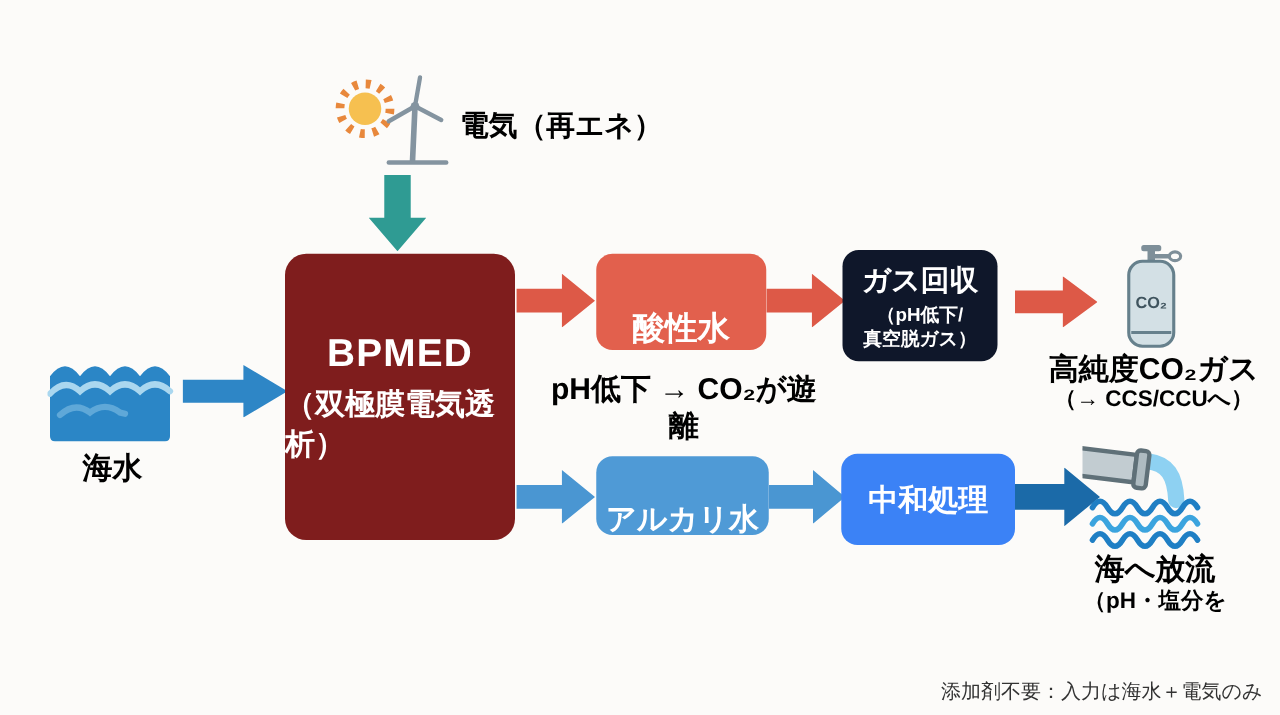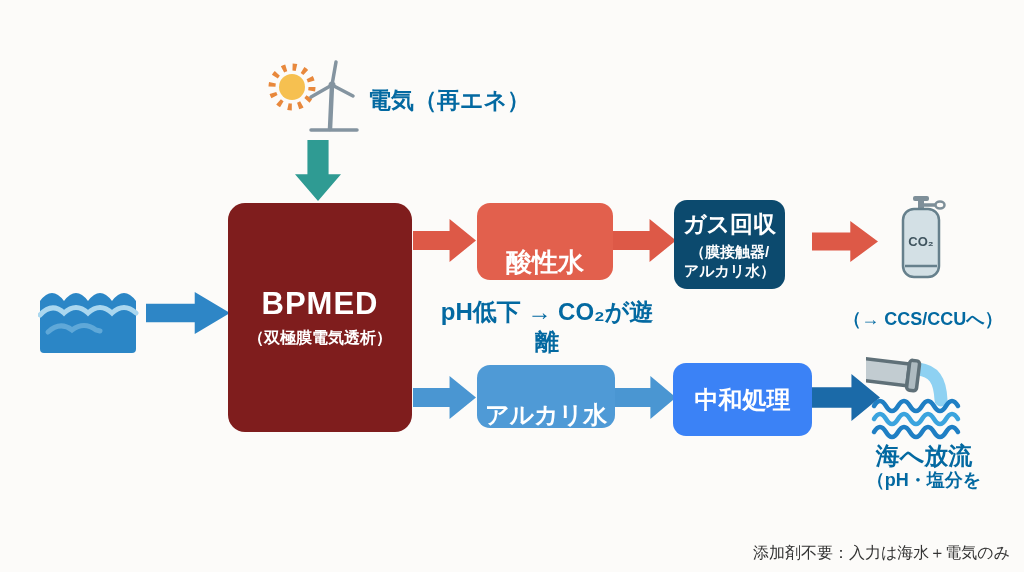--- a/index.html
+++ b/index.html
@@ -7,21 +7,21 @@
     font-family:"Liberation Sans","DejaVu Sans",sans-serif;
     background:#e9e9e9;
   }
   .canvas{
     position:relative;
     width:1024px;height:572px;
     background:#fcfbf9;
     overflow:hidden;
   }
   .abs{position:absolute;}
-  .label{color:#0369a1;font-weight:bold;line-height:1.25;}
+  .label{color:#000000;font-weight:bold;line-height:1.25;}
   .center{text-align:center;}
   .box{
     position:absolute;
     border-radius:13px;
     display:flex;flex-direction:column;
     align-items:center;justify-content:center;
     color:#fff;font-weight:bold;
   }
   .arrow-right{
     position:absolute;
@@ -59,58 +59,60 @@
 
   <div class="arrow-down" style="left: 295px; top: 140px; width: 46px; height: 61px; background: rgb(47, 155, 147);"></div>
 
   <div class="abs" style="left:38px;top:283px;width:104px;height:72px;">
     <svg width="104" height="72" viewBox="0 0 104 72">
       <path d="M2,18 Q14,2 26,18 Q38,2 50,18 Q62,2 74,18 Q86,2 98,18 L98,66 Q98,70 94,70 L6,70 Q2,70 2,66 Z" fill="#2b86c6"></path>
       <path d="M2,32 Q14,19 26,30 Q38,19 50,30 Q62,19 74,30 Q86,19 98,30" fill="none" stroke="#aad7ef" stroke-width="5" stroke-linecap="round"></path>
       <path d="M10,49 Q22,38 34,47 Q46,38 58,47 L62,48" fill="none" stroke="#5fa8d8" stroke-width="5" stroke-linecap="round"></path>
     </svg>
   </div>
+  <div class="abs label center" style="left:28px;top:360px;width:124px;font-size:24px;">海水</div>
 
   <div class="arrow-right" style="left: 146px; top: 292px; width: 84px; height: 42px; background: rgb(46, 134, 198);"></div>
 
   <div class="box" style="left: 228px; top: 203px; width: 184px; height: 229px; border-radius: 17px; background: #7f1d1d;">
     <div style="font-size:31px;letter-spacing:1px;">BPMED</div>
-    <div style="font-size:16px;margin-top:6px;">（双極膜電気透析）</div>
+    <div style="font-size:24px;margin-top:6px;">（双極膜電気透析）</div>
   </div>
 
   <div class="arrow-right" style="left: 413px; top: 219px; width: 63px; height: 43px; background: rgb(221, 89, 71);"></div>
 
   <div class="box" style="left: 477px; top: 203px; width: 136px; height: 77px; background: rgb(226, 96, 77); justify-content: flex-end;">
     <div style="font-size:26px;">酸性水</div>
   </div>
 
   <div class="abs label center" style="left:437px;top:297px;width:220px;font-size:24px;">pH低下 → CO₂が遊離</div>
 
   <div class="arrow-right" style="left: 613px; top: 219px; width: 63px; height: 43px; background: rgb(221, 89, 71);"></div>
 
-  <div class="box" style="left: 674px; top: 200px; width: 111px; height: 89px; background: #0c4a6e;">
+  <div class="box" style="left: 674px; top: 200px; width: 124px; height: 89px; background: #0f172a;">
     <div style="font-size:23px;">ガス回収</div>
-    <div style="font-size:15px;margin-top:3px;">（膜接触器/</div>
-    <div style="font-size:15px;">アルカリ水）</div>
+    <div style="font-size:15px;margin-top:3px;">（pH低下/</div>
+    <div style="font-size:15px;">真空脱ガス）</div>
   </div>
 
   <div class="arrow-right" style="left: 812px; top: 221px; width: 66px; height: 41px; background: rgb(221, 89, 71);"></div>
 
   <div class="abs" style="left:893px;top:196px;width:56px;height:84px;">
     <svg width="56" height="84" viewBox="0 0 56 84">
       <rect x="20" y="0" width="16" height="5" rx="2" fill="#7e8f99"></rect>
       <rect x="25" y="4" width="6" height="9" fill="#7e8f99"></rect>
       <path d="M31,9 L43,9" stroke="#7e8f99" stroke-width="3.5"></path>
       <ellipse cx="47" cy="9" rx="4.5" ry="3.5" fill="none" stroke="#7e8f99" stroke-width="2.5"></ellipse>
       <rect x="10" y="13" width="36" height="68" rx="11" fill="#d3e0e5" stroke="#66808c" stroke-width="2.5"></rect>
       <path d="M12,70 L44,70" stroke="#66808c" stroke-width="2.5"></path>
       <text x="28" y="50" text-anchor="middle" font-size="13" font-weight="bold" fill="#3f545e">CO₂</text>
     </svg>
   </div>
 
+  <div class="abs label center" style="left:838px;top:281px;width:170px;font-size:24px;">高純度CO₂ガス</div>
   <div class="abs label center" style="left:838px;top:308px;width:170px;font-size:18px;">（→ CCS/CCUへ）</div>
 
   <div class="arrow-right" style="left: 413px; top: 376px; width: 63px; height: 43px; background: rgb(74, 150, 210);"></div>
 
   <div class="box" style="left: 477px; top: 365px; width: 138px; height: 63px; background: rgb(79, 154, 214);">
     <div style="font-size:24px;margin-top:36px;">アルカリ水</div>
   </div>
 
   <div class="arrow-right" style="left: 615px; top: 376px; width: 61px; height: 43px; background: rgb(74, 150, 210);"></div>
 

